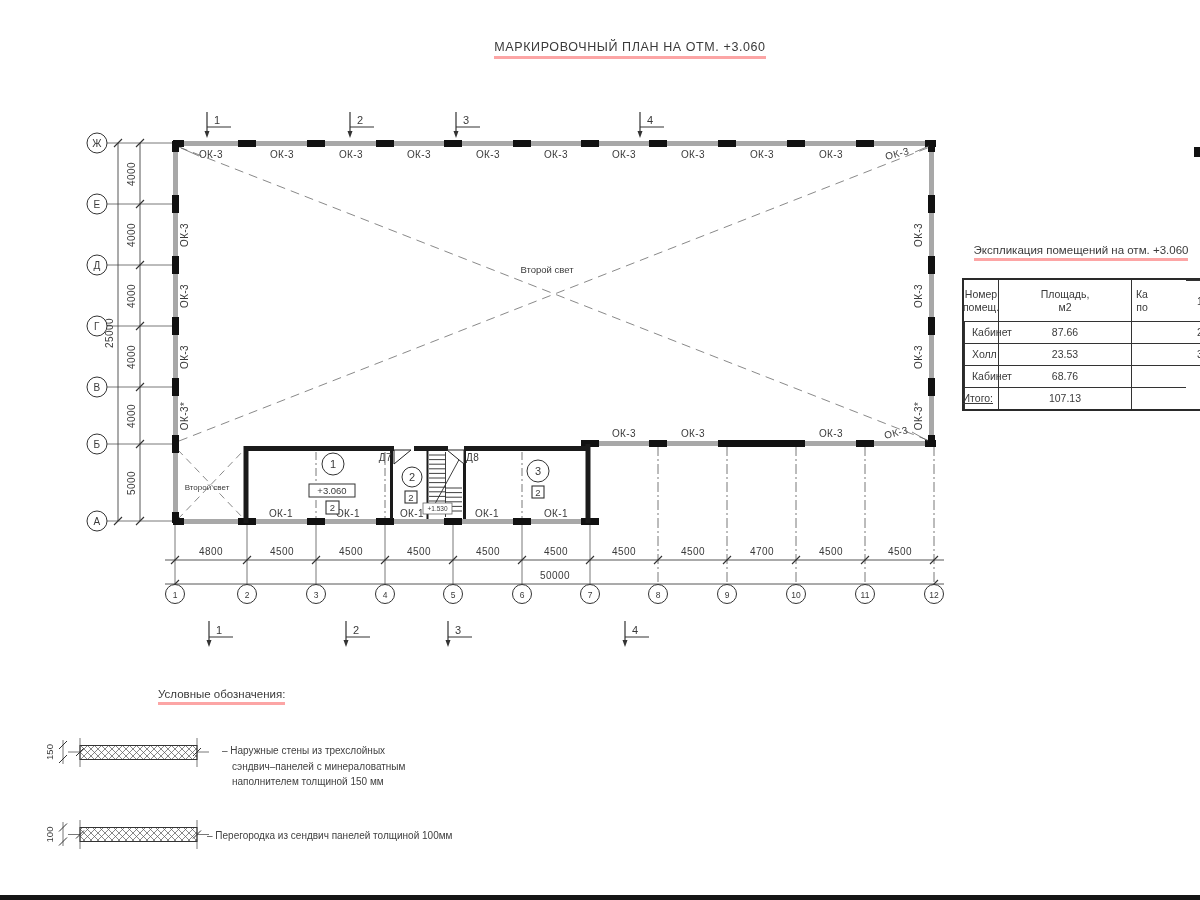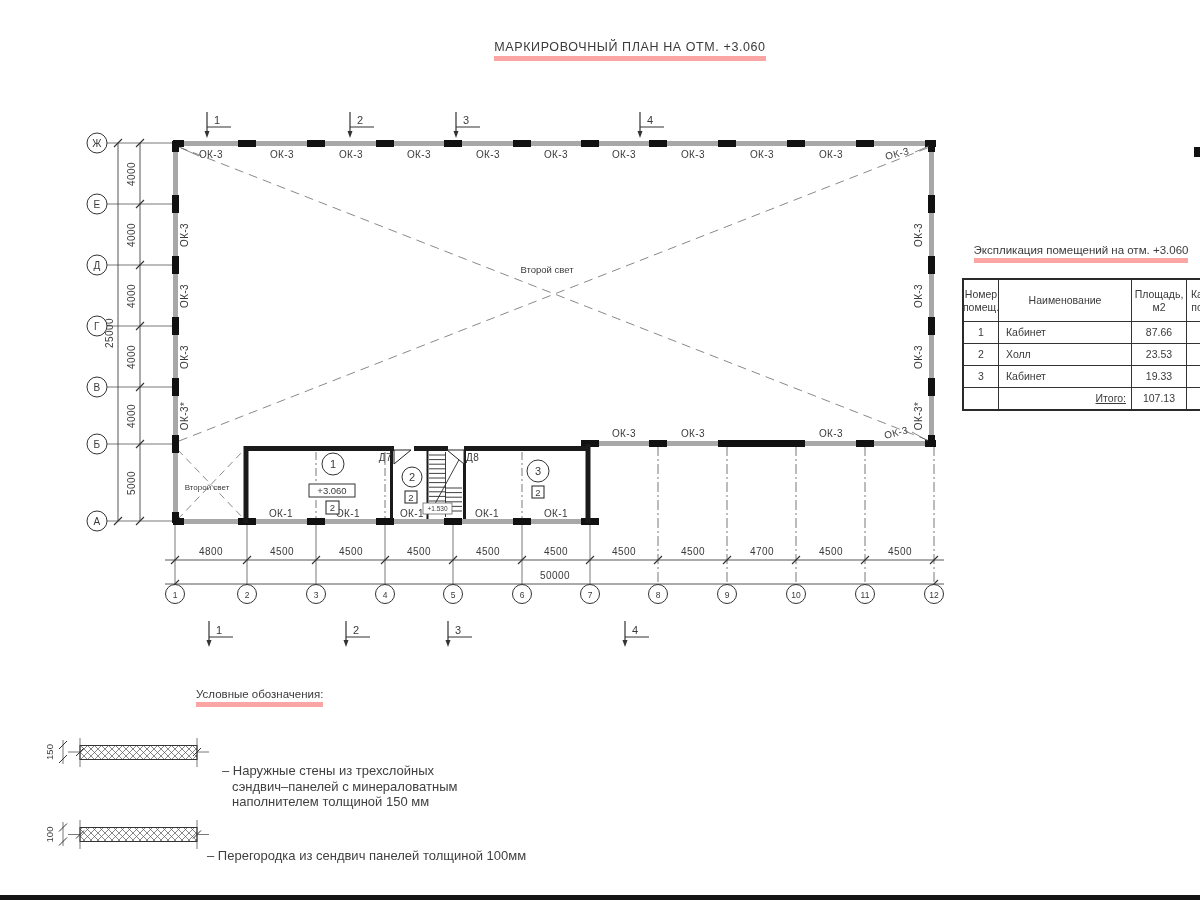--- a/index.html
+++ b/index.html
@@ -8,35 +8,35 @@
   #canvas svg{position:absolute;left:0;top:0;}
   svg text{font-family:"Liberation Sans",sans-serif;fill:#3a3a3a;}
   .t7{font-size:6.5px;}
   .t8{font-size:8px;}
   .t85{font-size:8.5px;}
   .t9{font-size:9.5px;}
   .t10{font-size:10px;letter-spacing:.4px;}
   .t11{font-size:11px;}
   .tm{text-anchor:middle;}
   .abs{position:absolute;}
-  .u{display:inline-block;border-bottom:5px solid #fca5a5;padding-bottom:2px;}
+  .u{display:inline-block;border-bottom:3px solid #fca5a5;padding-bottom:2px;}
   .main-title{left:430px;top:40px;width:400px;text-align:center;font-size:12.5px;letter-spacing:.6px;}
   .sched-title{left:958px;top:244px;width:246px;text-align:center;font-size:11.5px;}
-  .legend-title{left:158px;top:688px;font-size:11.5px;margin-left:38px;}
+  .legend-title{left:158px;top:688px;font-size:11.5px;}
   
   .sched{left:962px;top:278px;width:250px;border:2px solid #2a2a2a;background:#fff;
          display:grid;grid-template-columns:34px 133px 55px 28px;
          grid-template-rows:41px 22px 22px 22px 22px;font-size:10.5px;}
   .sc{border-left:1px solid #333;border-top:1px solid #333;display:flex;
       align-items:center;justify-content:center;text-align:center;line-height:1.2;}
   .sc.c1{border-left:none;align-items:center;}
   .sc.r1{border-top:none;}
   .sc.name{justify-content:flex-start;padding-left:7px;}
   .sc.total{justify-content:flex-end;padding-right:5px;text-decoration:underline;}
-  .legend-text{font-size:13px;line-height:15.5px;color:#3f3f3f;white-space:nowrap;margin-top:20px;}
+  .legend-text{font-size:10px;line-height:15.5px;color:#3f3f3f;white-space:nowrap;}
 </style>
 </head>
 <body>
 
 <div id="canvas">
 
 <svg width="1200" height="900" viewBox="0 0 1200 900">
   <defs>
     <pattern id="xhatch" width="7" height="7" patternUnits="userSpaceOnUse">
       <path d="M0 0 L7 7 M7 0 L0 7" stroke="#555" stroke-width="0.7"></path>
@@ -285,41 +285,40 @@
 </svg>
 
 <div class="abs main-title"><span class="u">МАРКИРОВОЧНЫЙ ПЛАН НА ОТМ. +3.060</span></div>
 <div class="abs sched-title"><span class="u">Экспликация помещений на отм. +3.060</span></div>
 <div class="abs legend-title"><span class="u">Условные обозначения:</span></div>
 
 <div class="abs sched">
   <div class="sc c1 r1">
         <span><span>Номер</span><br><span>помещ.</span></span>
       </div>
-  <div class="sc r1">Наименование</div>
   <div class="sc r1">
         <span><span>Площадь,</span><br><span>м2</span></span>
       </div>
   <div class="sc r1" style="justify-content:flex-start;padding-left:4px;">
         <span><span>Ка</span><br><span>по</span></span>
       </div>
 
   <div class="sc c1">1</div>
   <div class="sc name">Кабинет</div>
   <div class="sc">87.66</div>
   <div class="sc"></div>
 
   <div class="sc c1">2</div>
   <div class="sc name">Холл</div>
   <div class="sc">23.53</div>
   <div class="sc"></div>
 
   <div class="sc c1">3</div>
   <div class="sc name">Кабинет</div>
-  <div class="sc">19.33</div>
+  <div class="sc">68.76</div>
   <div class="sc"></div>
 
   <div class="sc c1"></div>
   <div class="sc total">Итого:</div>
   <div class="sc">107.13</div>
   <div class="sc"></div>
 </div>
 
 <div class="abs legend-text" style="left:222px;top:743px;">
   <div>– Наружные стены из трехслойных</div>

